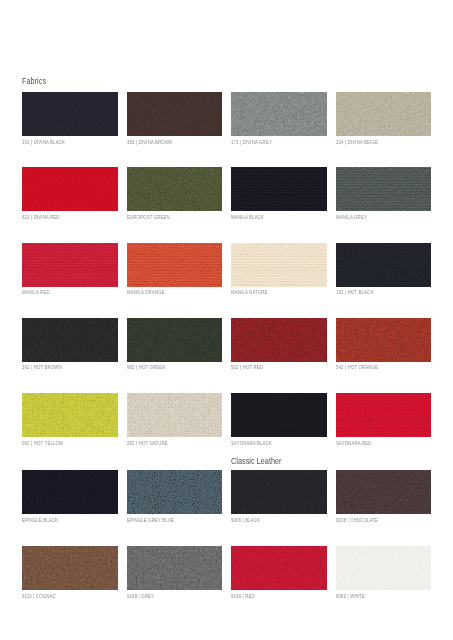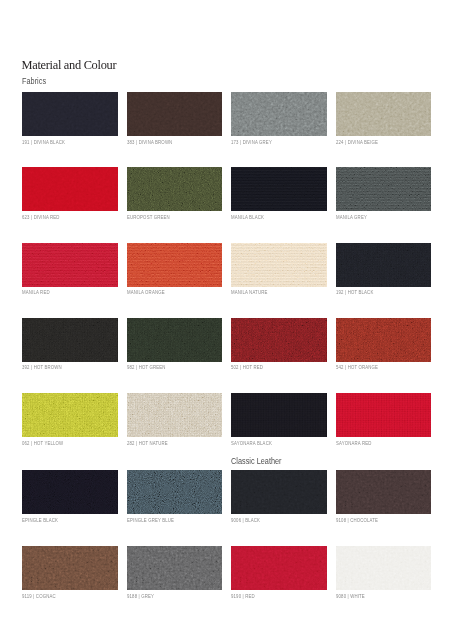--- a/index.html
+++ b/index.html
@@ -112,21 +112,20 @@
   </pattern>
   <pattern id="pt-epingle" width="2.2" height="2.2" patternUnits="userSpaceOnUse">
     <rect width="2.2" height="2.2" fill="rgba(255,255,255,0.12)"></rect>
     <rect x="0" y="0" width="1.1" height="1.1" fill="rgba(0,0,0,0.14)"></rect>
     <rect x="1.1" y="1.1" width="1.1" height="1.1" fill="rgba(0,0,0,0.14)"></rect>
   </pattern>
  </defs>
 </svg>
 
 <div class="page">
-  <div class="title">Material and Colour</div>
   <div class="subtitle">Fabrics</div>
   <div class="sectionlabel" style="left:230.6px;top:457px;">Classic Leather</div>
   <div id="grid">
       <div class="swatch" style="left: 22px; top: 92px;">
         <div class="fill">
           <div class="base" style="background:rgb(36,36,47)"></div>
           <svg class="grain" style="opacity:0.228" preserveAspectRatio="none">
             <rect width="100%" height="100%" filter="url(#tx-divina)"></rect>
           </svg>
         </div>

